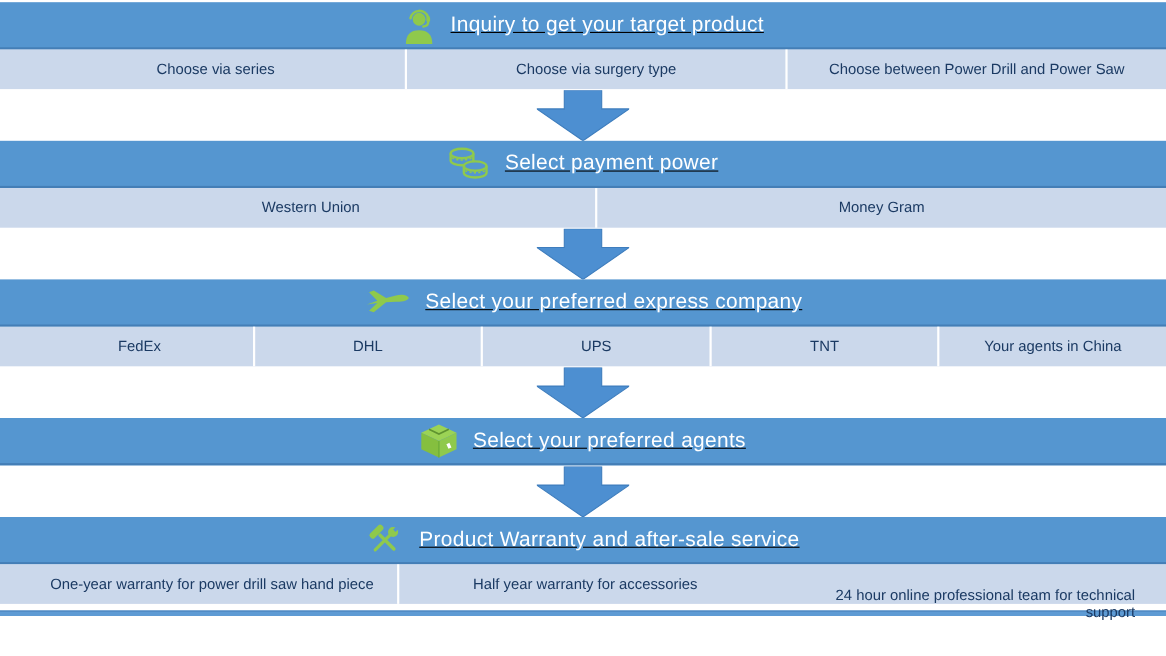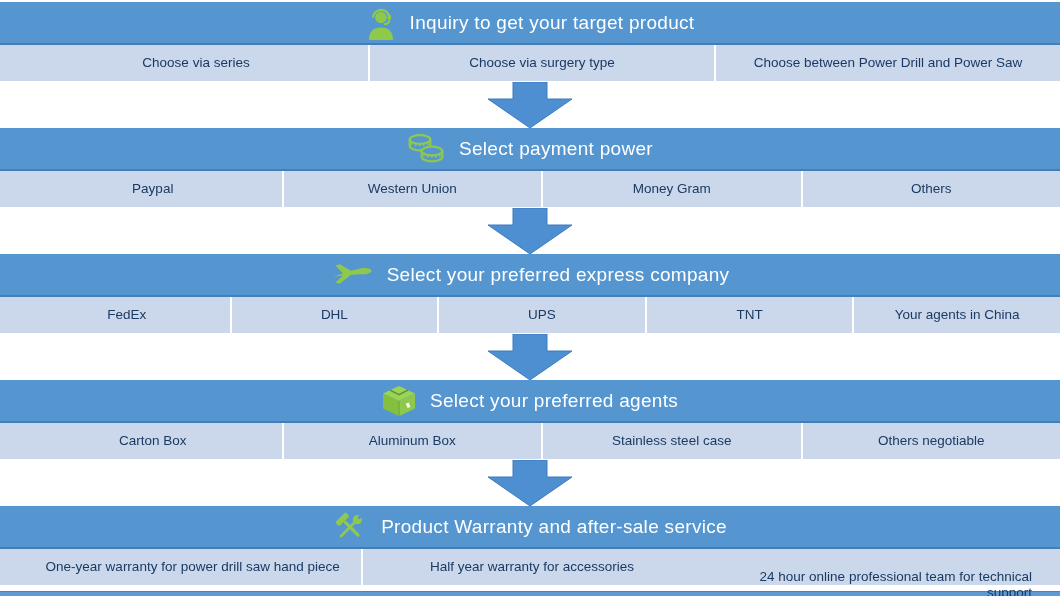--- a/index.html
+++ b/index.html
@@ -15,20 +15,21 @@
   html,body{margin:0;padding:0;}
   body{
     width:1060px;height:596px;overflow:hidden;background:#ffffff;
     font-family:"Liberation Sans", sans-serif;
   }
   .flow{width:1060px;padding-top:2px;}
   .bar{
     height:43px;background:var(--header-blue);
     display:flex;align-items:center;justify-content:center;gap:14px;
     border-bottom:2px solid #447eb6;
+    text-decoration:underline;
   }
   .icon{display:flex;align-items:center;justify-content:center;}
   .title{
     color:var(--header-text);font-size:19px;font-weight:400;
     letter-spacing:.3px;white-space:nowrap;
   }
   .row{height:36px;background:var(--row-blue);display:flex;padding-left:24px;}
   .cell{
     flex:1;display:flex;align-items:center;justify-content:center;
     text-align:center;color:var(--row-text);font-size:13.5px;line-height:1.18;
@@ -86,24 +87,22 @@
           <g fill="none" stroke="var(--icon-green)" stroke-width="2.2">
             <ellipse cx="25" cy="18" rx="10.3" ry="4.3"></ellipse>
             <path d="M14.7 18 v6 a10.3 4.3 0 0 0 20.6 0 v-6"></path>
             <path d="M16 22.1 a10.3 3.6 0 0 0 18 0" stroke-width="1.4" stroke-dasharray="2 2"></path>
           </g>
         </svg>
       </span>
       <span class="title">Select payment power</span>
     </div>
     <div class="row">
-      <div class="cell">Paypal</div>
       <div class="cell">Western Union</div>
       <div class="cell">Money Gram</div>
-      <div class="cell">Others</div>
     </div>
   </section>
 
   <div class="gap">
     <svg class="arrow" width="84" height="46" viewBox="0 0 84 46">
       <polygon points="25,0 59,0 59,17 84,17 42,46 0,17 25,17" stroke="#3e7dbd" stroke-width="1"></polygon>
     </svg>
   </div>
 
   <section class="step">
@@ -137,26 +136,20 @@
           <polygon points="17,1 33,8.5 17,16 1,8.5" fill="#9bd355"></polygon>
           <polygon points="1,8.5 17,16 17,31 1,23.5" fill="#85bf3f"></polygon>
           <polygon points="33,8.5 17,16 17,31 33,23.5" fill="var(--icon-green)"></polygon>
           <path d="M8 5.2 L17 9.6 L26 5.2" stroke="#5f9430" stroke-width="1.5" fill="none"></path>
           <line x1="17" y1="16" x2="17" y2="31" stroke="#6fae36" stroke-width="1.3"></line>
           <rect x="24.5" y="18" width="3" height="4.6" fill="#ffffff" transform="rotate(-24 26 20)"></rect>
         </svg>
       </span>
       <span class="title">Select your preferred agents</span>
     </div>
-    <div class="row">
-      <div class="cell">Carton Box</div>
-      <div class="cell">Aluminum Box</div>
-      <div class="cell">Stainless steel case</div>
-      <div class="cell">Others negotiable</div>
-    </div>
   </section>
 
   <div class="gap">
     <svg class="arrow" width="84" height="46" viewBox="0 0 84 46">
       <polygon points="25,0 59,0 59,17 84,17 42,46 0,17 25,17" stroke="#3e7dbd" stroke-width="1"></polygon>
     </svg>
   </div>
 
   <section class="step">
     <div class="bar">

